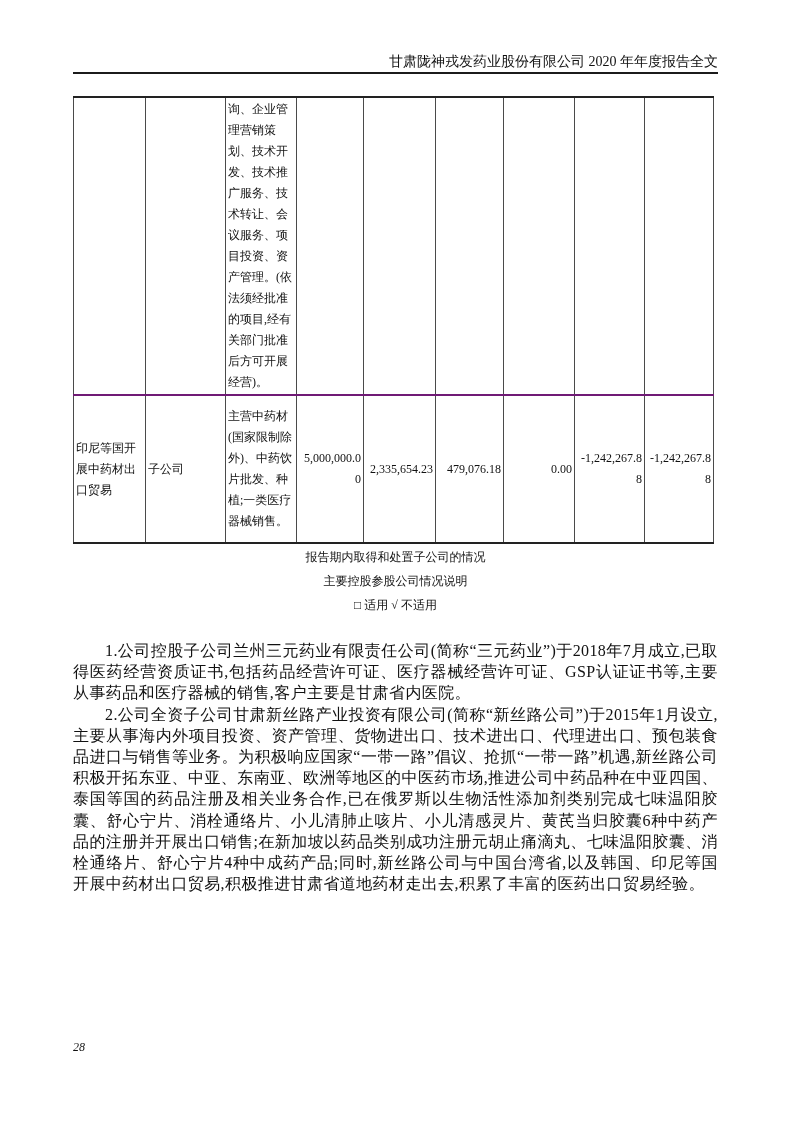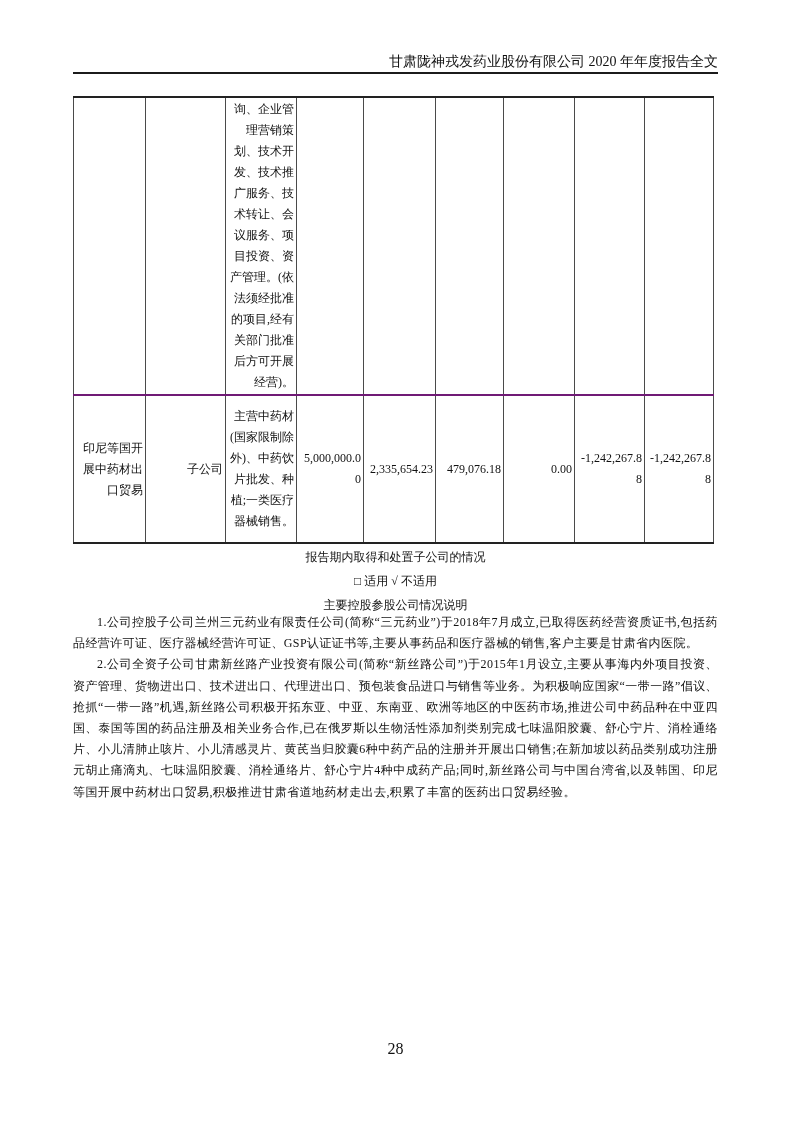--- a/index.html
+++ b/index.html
@@ -53,58 +53,59 @@
     border: 1px solid #4a4a4a;
     padding: 1px 2px;
     vertical-align: middle;
     word-break: normal;
     overflow: hidden;
   }
   .subsidiary-table tr.row-cont  { height: 293px; }
   .subsidiary-table tr.row-main  { height: 148px; }
   .subsidiary-table tr.row-cont td { border-top: 2px solid #222222; }
   .subsidiary-table tr.row-main td { border-top: 2px solid #701a75; border-bottom: 2px solid #222222; }
-  .subsidiary-table td.cell-text { text-align: right; }
+  .subsidiary-table td.cell-text { text-align: left; }
   .subsidiary-table td.cell-num  { text-align: right; overflow-wrap: anywhere; word-break: break-all; }
 
   
   .notes {
     position: absolute;
     top: 545px;
     left: 73px;
     width: 645px;
     font-size: 12px;
     line-height: 24px;
     text-align: center;
   }
 
   
   .body-text {
     position: absolute;
-    top: 612px;
+    top: 640px;
     left: 73px;
     width: 645px;
-    font-size: 12px;
+    font-size: 16px;
     line-height: 21.2px;
     letter-spacing: 0.4px;
     text-align: justify;
   }
   .body-text p {
     margin: 0;
     text-indent: 2em;
   }
 
   
   .page-number {
     position: absolute;
     top: 1040px;
     left: 73px;
     width: 645px;
-    text-align: center;
-    font-size: 16px;
+    text-align: left;
+    font-size: 12px;
+    font-style: italic;
   }
 </style>
 </head>
 <body>
 
 <div class="page">
 
   <div class="page-header">
     <span>甘肃陇神戎发药业股份有限公司 2020 年年度报告全文</span>
   </div>
@@ -143,22 +144,22 @@
         <td class="cell-num">479,076.18</td>
         <td class="cell-num">0.00</td>
         <td class="cell-num">-1,242,267.88</td>
         <td class="cell-num">-1,242,267.88</td>
       </tr>
     </tbody>
   </table>
 
   <div class="notes">
     <div>报告期内取得和处置子公司的情况</div>
+    <div>主要控股参股公司情况说明</div>
     <div>□ 适用 √ 不适用</div>
-    <div>主要控股参股公司情况说明</div>
   </div>
 
   <div class="body-text">
     <p>1.公司控股子公司兰州三元药业有限责任公司(简称“三元药业”)于2018年7月成立,已取得医药经营资质证书,包括药品经营许可证、医疗器械经营许可证、GSP认证证书等,主要从事药品和医疗器械的销售,客户主要是甘肃省内医院。</p>
     <p>2.公司全资子公司甘肃新丝路产业投资有限公司(简称“新丝路公司”)于2015年1月设立,主要从事海内外项目投资、资产管理、货物进出口、技术进出口、代理进出口、预包装食品进口与销售等业务。为积极响应国家“一带一路”倡议、抢抓“一带一路”机遇,新丝路公司积极开拓东亚、中亚、东南亚、欧洲等地区的中医药市场,推进公司中药品种在中亚四国、泰国等国的药品注册及相关业务合作,已在俄罗斯以生物活性添加剂类别完成七味温阳胶囊、舒心宁片、消栓通络片、小儿清肺止咳片、小儿清感灵片、黄芪当归胶囊6种中药产品的注册并开展出口销售;在新加坡以药品类别成功注册元胡止痛滴丸、七味温阳胶囊、消栓通络片、舒心宁片4种中成药产品;同时,新丝路公司与中国台湾省,以及韩国、印尼等国开展中药材出口贸易,积极推进甘肃省道地药材走出去,积累了丰富的医药出口贸易经验。</p>
   </div>
 
   <div class="page-number">28</div>
 
 </div>

